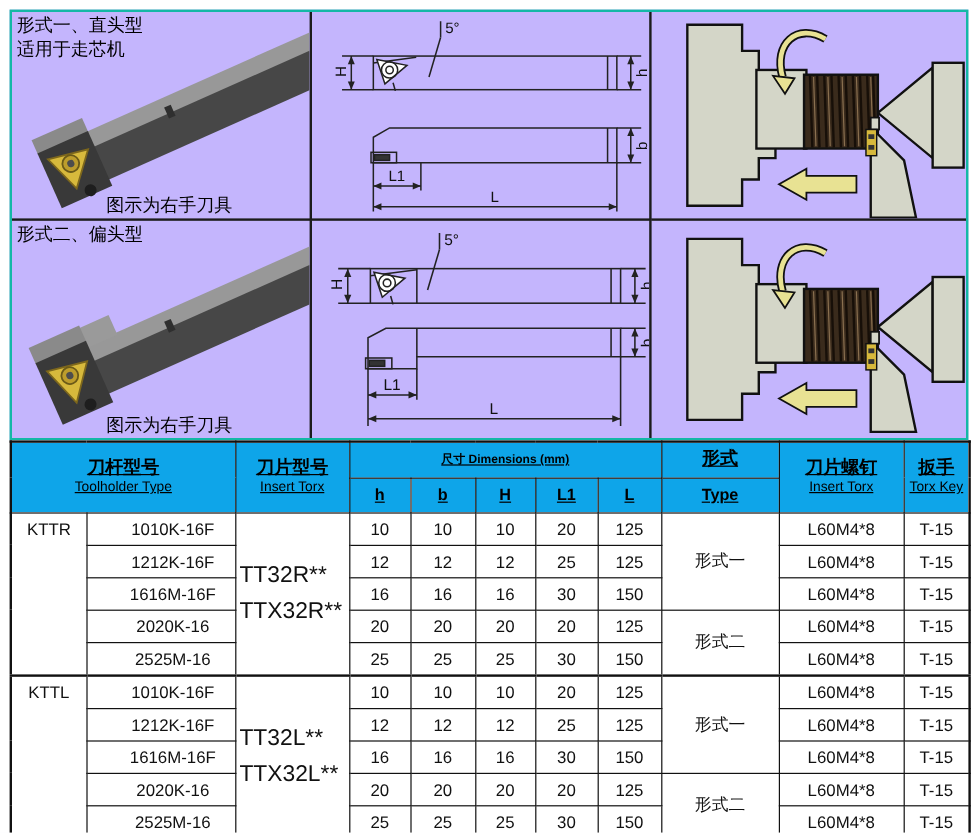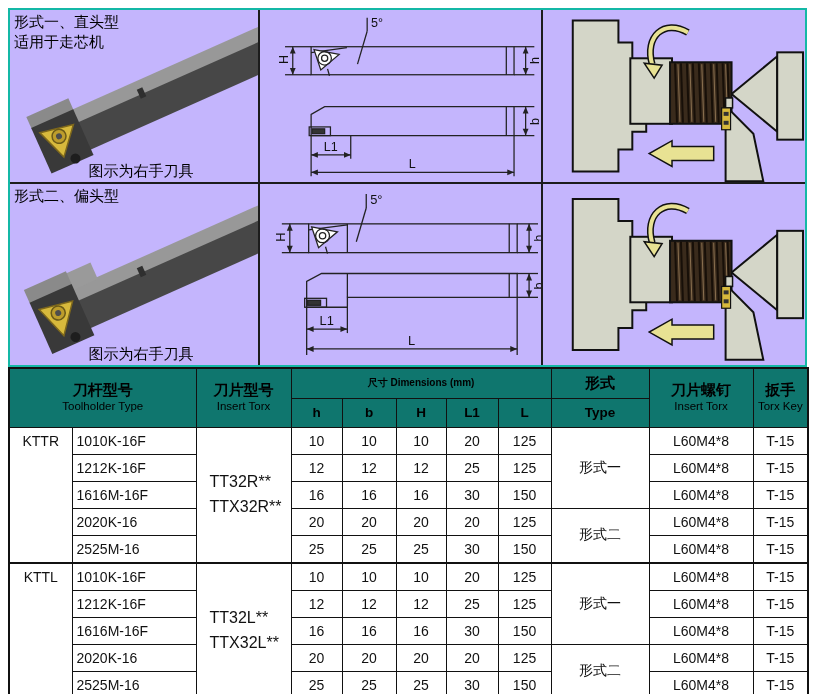--- a/index.html
+++ b/index.html
@@ -14,29 +14,29 @@
   .tg-cell.no-r{border-right:none;}
   .tg-cell.no-b{border-bottom:none;}
   .cell-title{position:absolute;left:4px;top:2px;font-size:15px;line-height:1.3;z-index:2;color:#000;}
   .cell-caption{position:absolute;left:0;right:0;bottom:1px;text-align:center;font-size:15px;z-index:2;color:#000;padding-left:14px;}
   .fill-svg{position:absolute;left:0;top:0;width:100%;height:100%;}
 
   
   .spec-table{position:absolute;left:8px;top:367px;border-collapse:collapse;table-layout:fixed;
     width:799px;border:2px solid #111;background:#fff;}
   .spec-table th,.spec-table td{border:1px solid #111;padding:0;overflow:hidden;}
-  .spec-table th{background:#0f766e;color:#000;font-weight:bold;text-align:center;}
+  .spec-table th{background:#0ea5e9;color:#000;font-weight:bold;text-align:center;text-decoration:underline;}
   .hdr-zh{font-size:15px;font-weight:bold;line-height:1.25;}
   .hdr-en{font-size:11.5px;font-weight:normal;line-height:1.2;}
   .hdr-dim{font-size:10px;font-weight:bold;}
   .sub-th{font-size:13.5px;font-weight:bold;height:28px;}
   .spec-table td{font-size:14px;text-align:center;height:26px;vertical-align:middle;}
-  td.model-cell{text-align:left;padding-left:4px;}
+  td.model-cell{text-align:center;padding-left:20px;}
   td.group-cell{vertical-align:top;padding-top:5px;font-size:14px;}
-  td.insert-cell{text-align:left;padding-left:13px;font-size:16px;line-height:1.55;}
+  td.insert-cell{text-align:left;padding-left:3px;font-size:19px;line-height:1.55;}
   tr.group2-first td{border-top:2px solid #111;}
   .hrow1{height:30px;}
 
   
   .dim-label{font-size:13px;fill:#111;}
 </style>
 </head>
 <body>
 
 <div class="stage">

